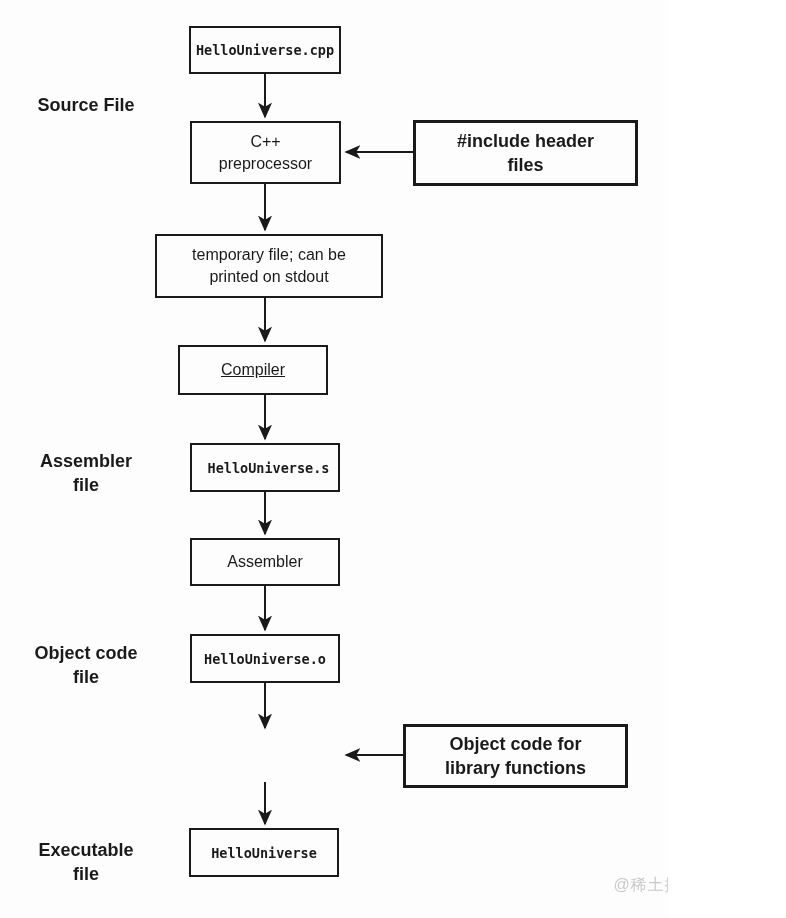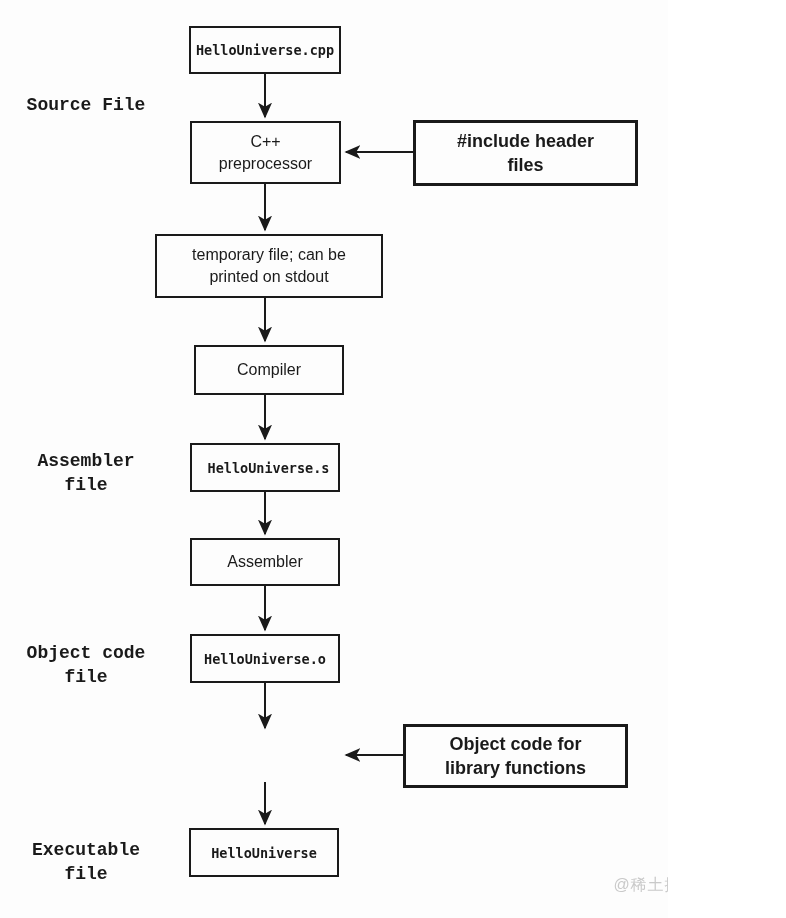--- a/index.html
+++ b/index.html
@@ -49,38 +49,37 @@
   .side-label {
     position: absolute;
     width: 160px;
     left: 6px;
     text-align: center;
     font-weight: bold;
     font-size: 18px;
     line-height: 24px;
     color: #1a1a1a;
     white-space: pre-line;
-    font-family: Liberation Mono, monospace;
   }
   .watermark {
     position: absolute;
     left: 610px;
     top: 875px;
     width: 160px;
     text-align: center;
     font-size: 16px;
     color: #c9c9c9;
     letter-spacing: 1px;
   }
 
   
   .n0 { left: 189px; top: 26px;  width: 152px; height: 48px; }
   .n1 { left: 190px; top: 121px; width: 151px; height: 63px; }
   .n2 { left: 155px; top: 234px; width: 228px; height: 64px; }
-  .n3 { left: 194px; top: 345px; width: 150px; height: 50px; }
+  .n3 { left: 178px; top: 345px; width: 150px; height: 50px; text-decoration: underline; }
   .n4 { left: 190px; top: 443px; width: 150px; height: 49px; padding-left: 7px; }
   .n5 { left: 190px; top: 538px; width: 150px; height: 48px; }
   .n6 { left: 190px; top: 634px; width: 150px; height: 49px; }
   .n7 { left: 189px; top: 732px; width: 151px; height: 50px; }
   .n8 { left: 189px; top: 828px; width: 150px; height: 49px; }
 
   .sb0 { left: 413px; top: 120px; width: 225px; height: 66px; }
   .sb1 { left: 403px; top: 724px; width: 225px; height: 64px; }
 
   .sl0 { top: 93px;  }

